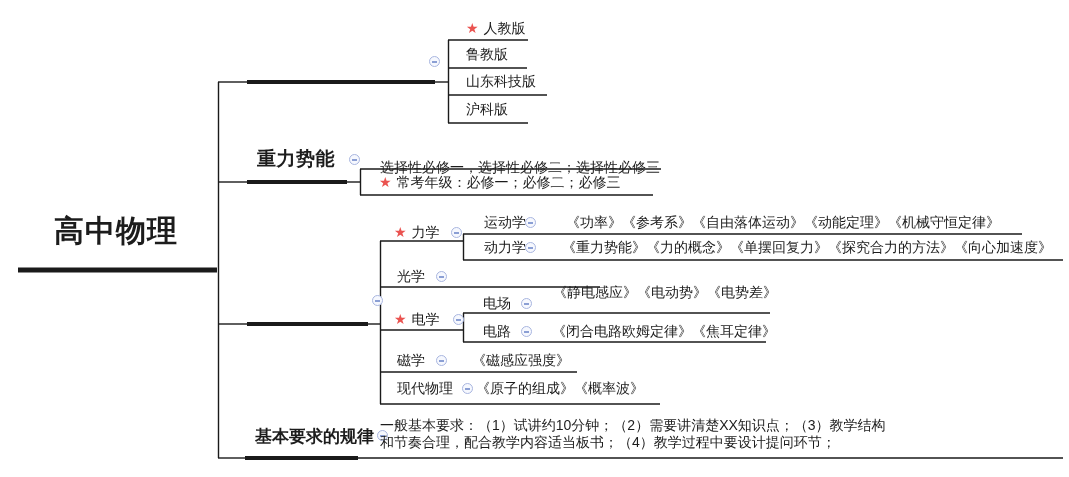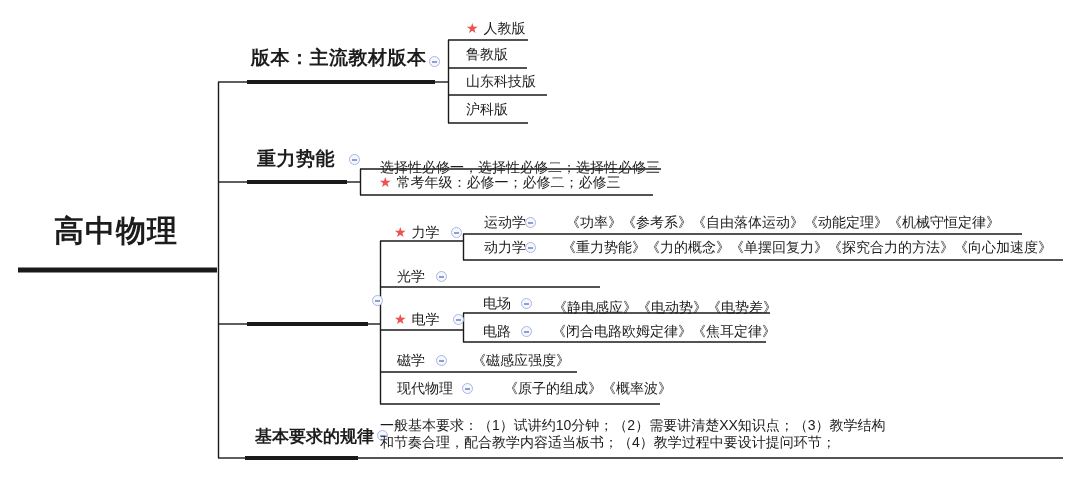--- a/index.html
+++ b/index.html
@@ -63,21 +63,20 @@
     <line x1="380" y1="372" x2="577" y2="372" stroke="#1a1a1a" stroke-width="1.3"></line>
     <line x1="380" y1="404" x2="660" y2="404" stroke="#1a1a1a" stroke-width="1.3"></line>
 
     <line x1="218" y1="458" x2="245" y2="458" stroke="#1a1a1a" stroke-width="1.4"></line>
     <line x1="245" y1="458" x2="358" y2="458" stroke="#1a1a1a" stroke-width="4"></line>
     <line x1="358" y1="458" x2="1063" y2="458" stroke="#1a1a1a" stroke-width="1.3"></line>
   </svg>
 
   <div class="n root-t" style="left:54px;top:231px">高中物理</div>
 
-  <div class="n title" style="left:251px;top:58px">版本：主流教材版本</div>
   <span class="c" style="left:429px;top:56px"></span>
   <div class="n" style="left:466px;top:29px">
     <span class="star">★</span><span>人教版</span>
   </div>
   <div class="n" style="left:466px;top:55px">鲁教版</div>
   <div class="n" style="left:466px;top:82px">山东科技版</div>
   <div class="n" style="left:466px;top:110px">沪科版</div>
 
   <div class="n title" style="left:257px;top:159px">重力势能</div>
   <span class="c" style="left:349px;top:154px"></span>
@@ -104,33 +103,33 @@
   <div class="n" style="left:397px;top:277px">光学</div>
   <span class="c" style="left:436px;top:271px"></span>
 
   <div class="n" style="left:394px;top:320px">
     <span class="star">★</span><span>电学</span>
   </div>
   <span class="c" style="left:453px;top:314px"></span>
 
   <div class="n" style="left:483px;top:304px">电场</div>
   <span class="c" style="left:521px;top:298px"></span>
-  <div class="n" style="left:553px;top:308px">《静电感应》《电动势》《电势差》</div>
+  <div class="n" style="left:553px;top:293px">《静电感应》《电动势》《电势差》</div>
 
   <div class="n" style="left:483px;top:332px">电路</div>
   <span class="c" style="left:521px;top:326px"></span>
   <div class="n" style="left:552px;top:332px">《闭合电路欧姆定律》《焦耳定律》</div>
 
   <div class="n" style="left:397px;top:361px">磁学</div>
   <span class="c" style="left:436px;top:355px"></span>
   <div class="n" style="left:472px;top:361px">《磁感应强度》</div>
 
   <div class="n" style="left:397px;top:389px">现代物理</div>
   <span class="c" style="left:462px;top:383px"></span>
-  <div class="n" style="left:504px;top:389px">《原子的组成》《概率波》</div>
+  <div class="n" style="left:476px;top:389px">《原子的组成》《概率波》</div>
 
   <div class="n title" style="left:255px;top:437px;font-size:17px;letter-spacing:0">基本要求的规律</div>
   <span class="c" style="left:377px;top:430px"></span>
   <div class="para" style="left:380px;top:417px">
     <div>一般基本要求：（1）试讲约10分钟；（2）需要讲清楚XX知识点；（3）教学结构</div>
     <div>和节奏合理，配合教学内容适当板书；（4）教学过程中要设计提问环节；</div>
   </div>
 
 </div>
 

